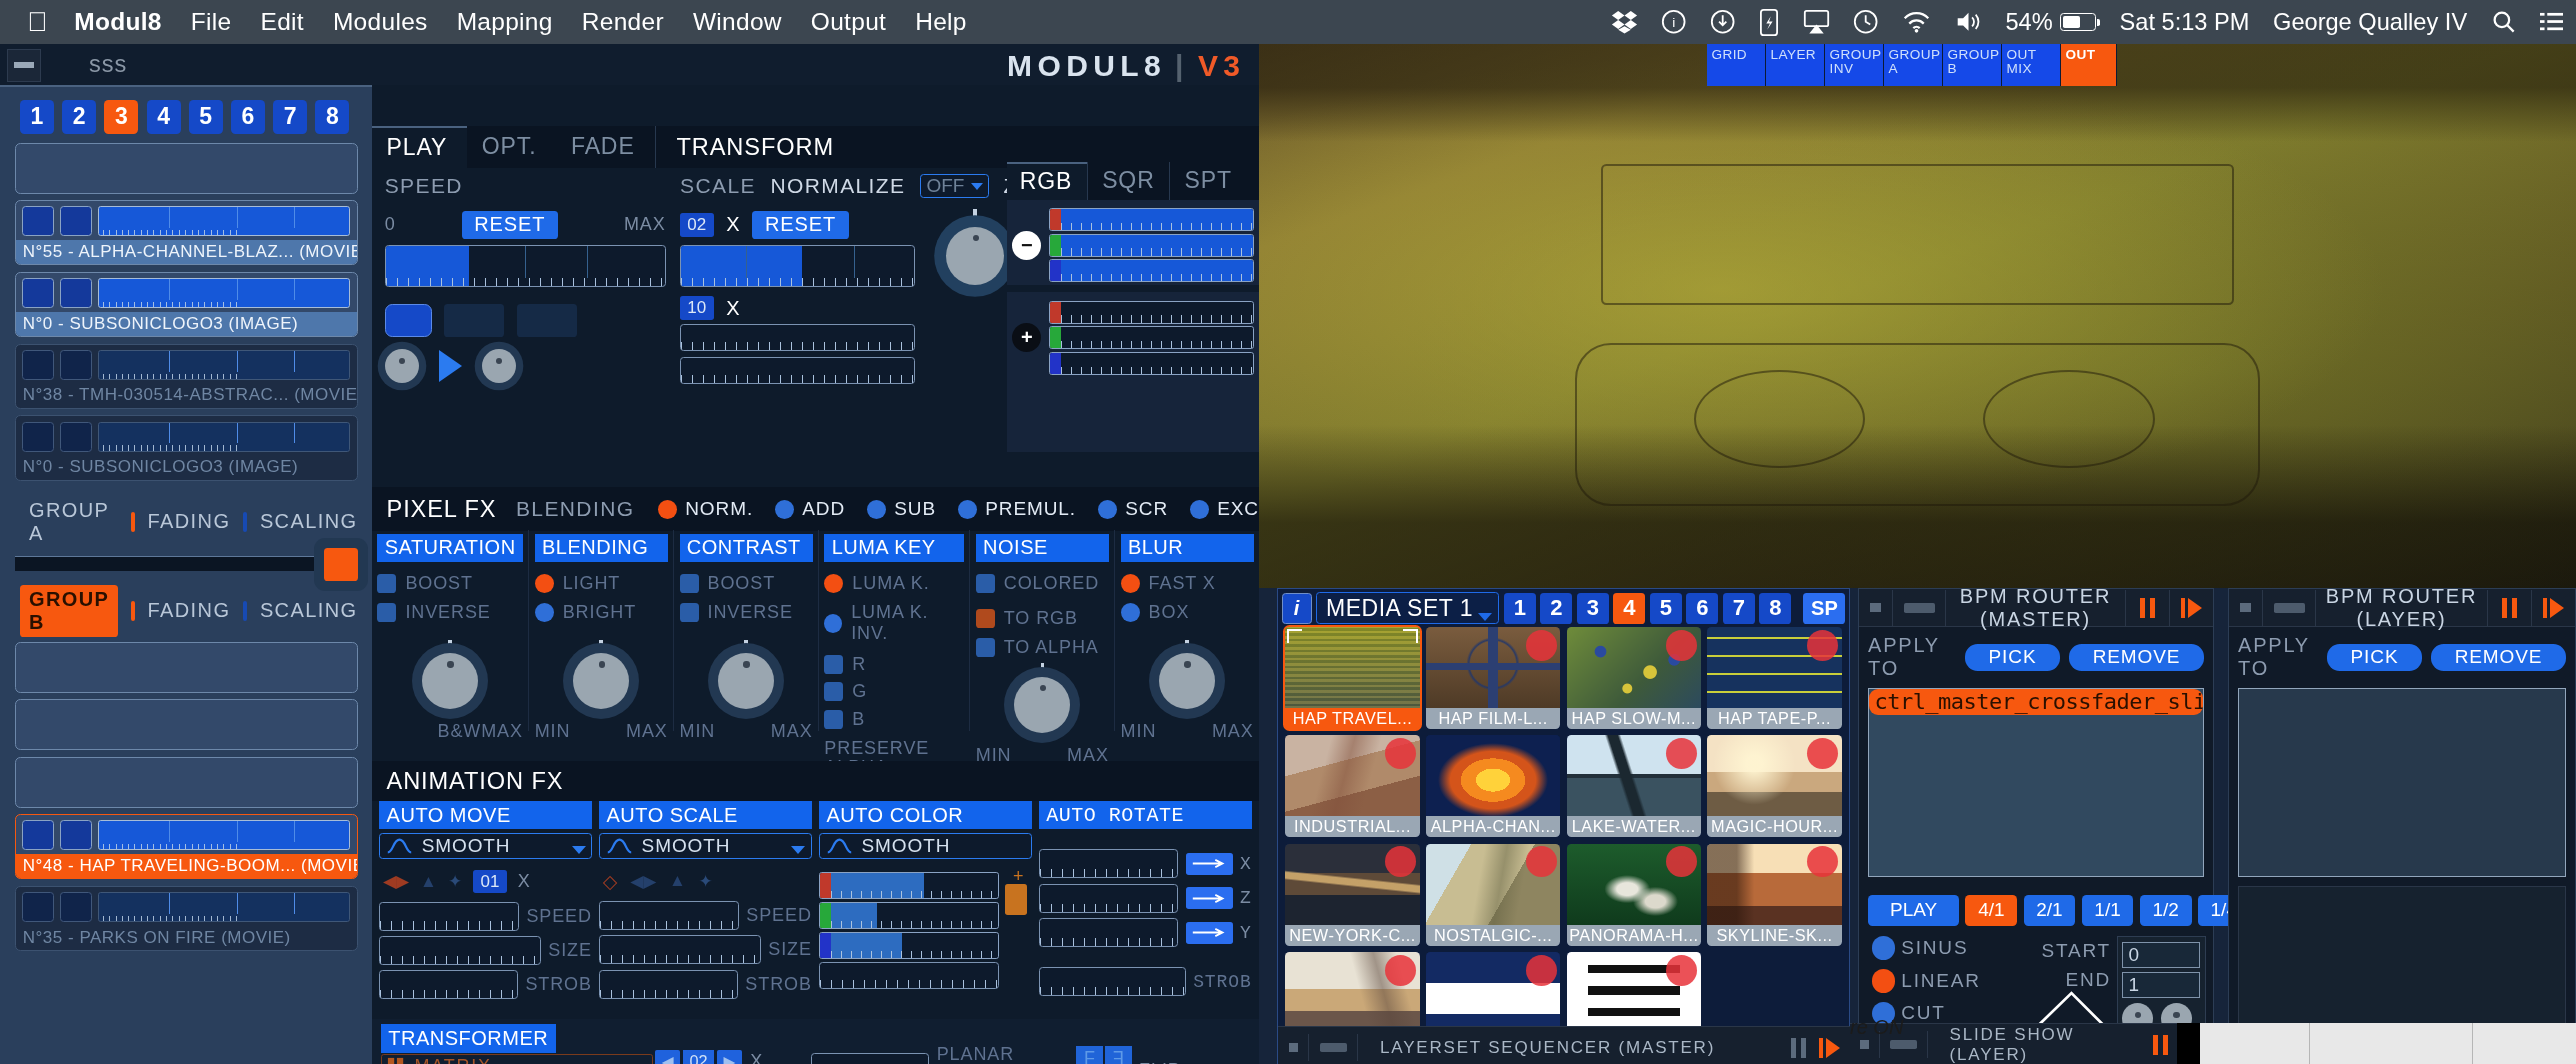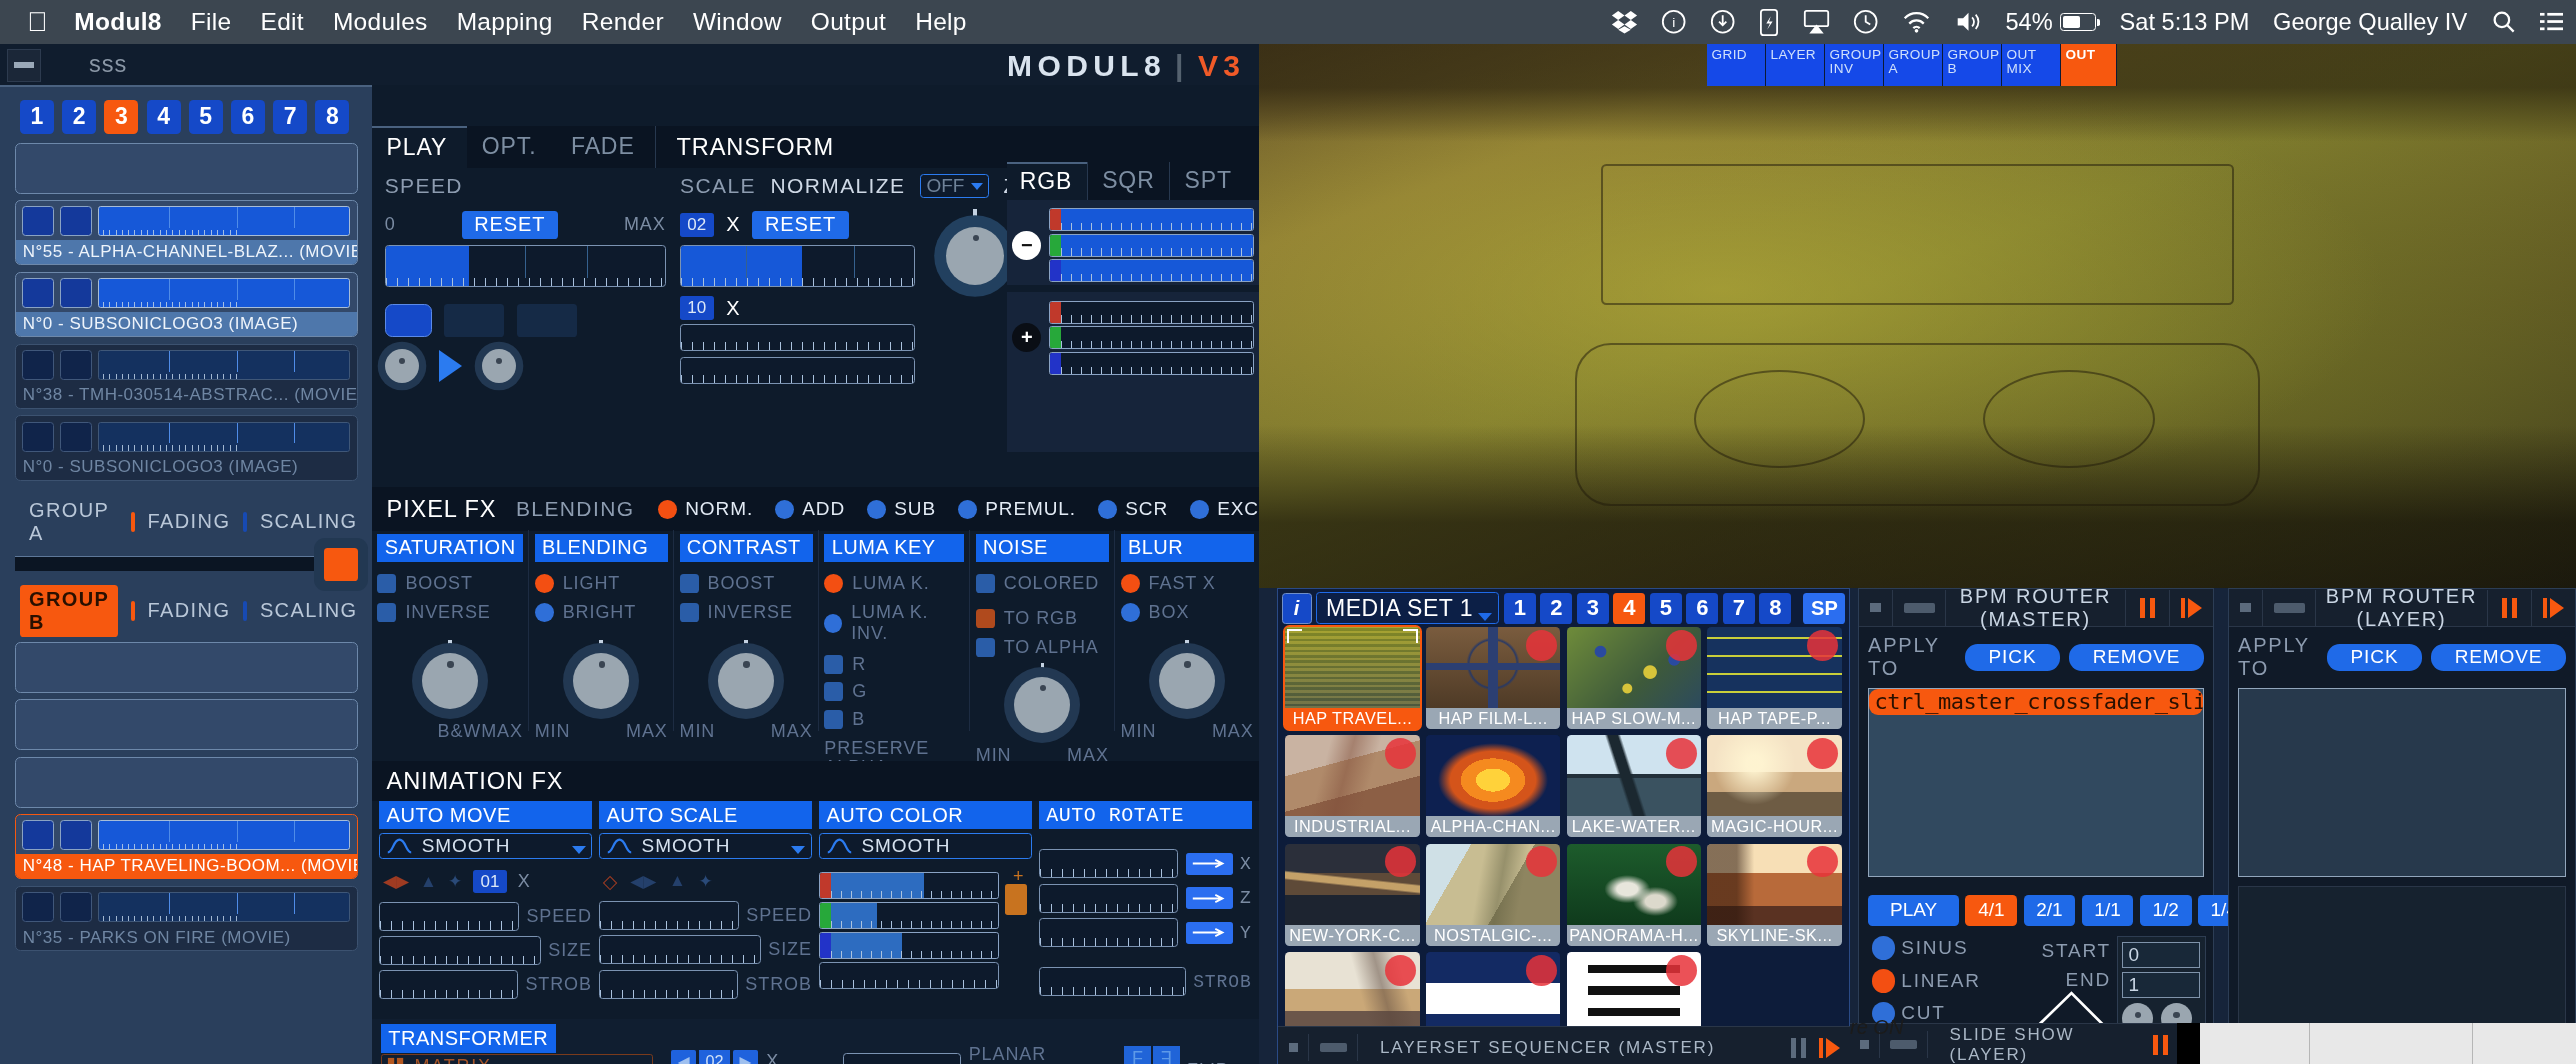--- a/index.html
+++ b/index.html
@@ -990,21 +990,21 @@
           </div>
         <div style="display:flex;align-items:center;gap:7.3px;margin-top:20px;">
             <div class="slot" style="flex:1;height:29px;">
               <div class="ticks"></div>
             </div>
             <span class="dim">STROB</span>
           </div>
       </div>
     </div>
 
-    <div style="position:absolute;left:0;top:934px;width:887px;bottom:0;background:#101e30;display:flex;padding:5.4px 9px;gap:18px;">
+    <div style="position:absolute;left:0;top:934px;width:887px;bottom:0;background:#101e30;display:flex;padding:5.4px 9px;gap:2px;">
       <div style="width:272px;">
         <div class="bluebar" style="display:inline-block;">TRANSFORMER</div>
         <div style="display:flex;align-items:center;gap:9px;border:0.9px solid #7a3b1c;border-radius:2.7px;padding:0.9px 5.4px;margin-top:0.9px;">
           <svg width="18" height="18" viewBox="0 0 20 20">
               <g fill="#b4571f">
                 <rect x="1" y="1" width="7" height="7"></rect>
                 <rect x="11" y="1" width="7" height="7"></rect>
                 <rect x="1" y="11" width="7" height="7"></rect>
                 <rect x="11" y="11" width="7" height="7"></rect>
               </g>

